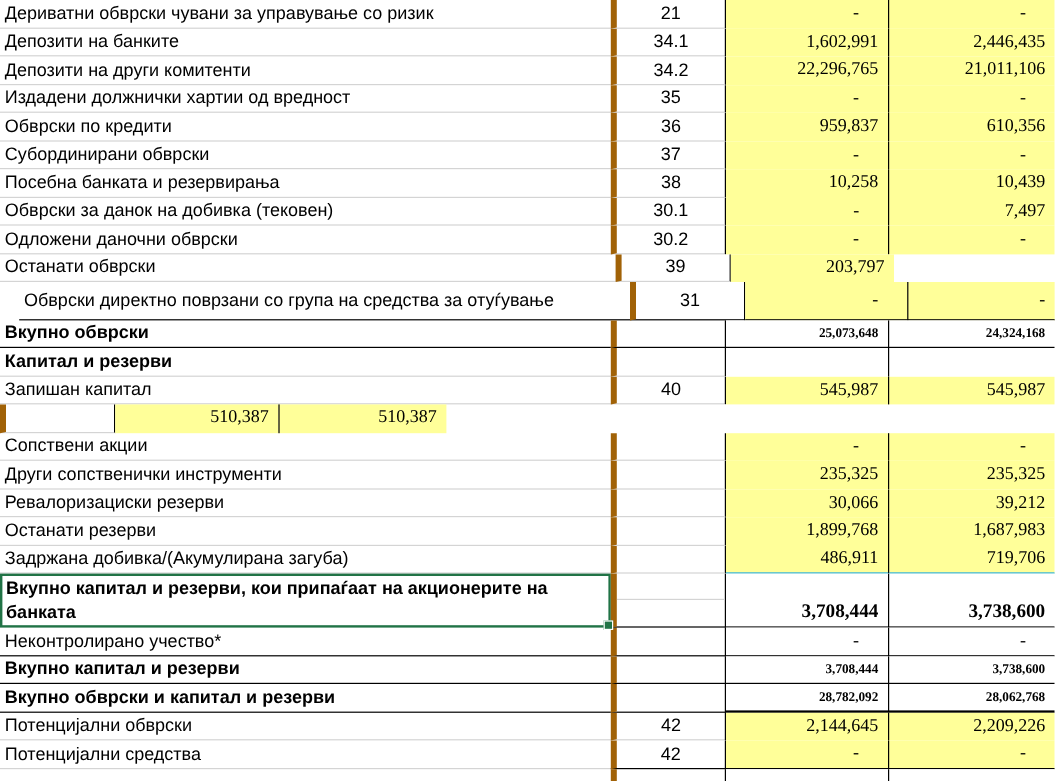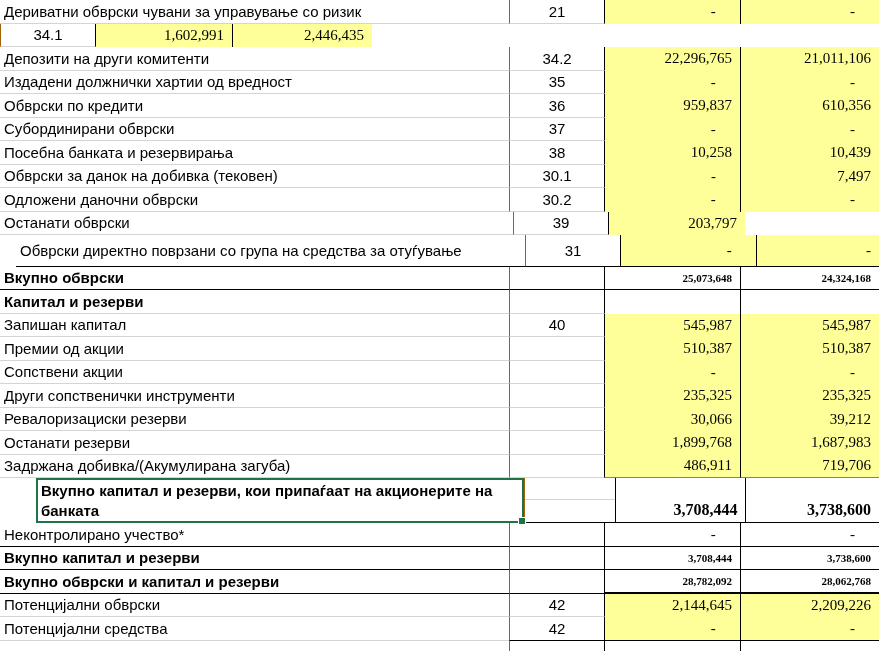--- a/index.html
+++ b/index.html
@@ -14,21 +14,21 @@
   }
   .tr{display:flex;width:879px;height:23.5px;}
   .tr.tall{height:31.5px;padding-left:16px;}
   .tr.grand{height:45px;}
   .tr.partial{height:10px;}
   .td{
     box-sizing:border-box;display:flex;align-items:center;
     overflow:hidden;white-space:nowrap;
   }
   .l{width:513px;padding-left:4px;border-bottom:1px solid var(--grid);}
-  .n{width:96px;justify-content:center;border-left:1px solid #a16207;border-right:1px solid #000;border-bottom:1px solid var(--grid);}
+  .n{width:96px;justify-content:center;border-left:5px solid #a16207;border-right:1px solid #000;border-bottom:1px solid var(--grid);}
   .v{width:136px;justify-content:flex-end;padding-right:8px;background:var(--yellow);
      font-family:"Liberation Serif",serif;font-size:15px;}
   .v2{width:140px;border-left:1px solid #000;}
   .v.dash{padding-right:24px;}
 
   
   .tr.bbk .l,.tr.bbk .n,.tr.bbk .v{border-bottom:1px solid #000;}
   
   .tr.vbk .v{border-bottom:1px solid #0ea5e9;}
   
@@ -39,21 +39,21 @@
   .tr.section .l{font-weight:700;}
   .tr.section .v{background:#fff;}
   
   .tr.whitev .v{background:#fff;}
   
   .tr.last .n,.tr.last .v{border-bottom:1px solid #000;}
 
   
   .tr.grand .l{
     font-weight:700;white-space:normal;overflow:visible;position:relative;
-    border:2px solid var(--sel);padding-left:3px;line-height:20px;margin-left:36px;
+    border:2px solid var(--sel);padding-left:3px;line-height:20px;
   }
   .tr.grand .l .sel-text{display:block;}
   .tr.grand .n{position:relative;border-bottom:1px solid #000;}
   .tr.grand .n::after{
     content:"";position:absolute;left:0;right:0;top:21px;height:1px;background:var(--grid);
   }
   .tr.grand .v{
     background:#fff;font-weight:700;font-size:16px;
     align-items:flex-end;padding-bottom:3px;border-bottom:1px solid #000;
   }
@@ -68,20 +68,21 @@
 <div class="sheet">
 
   <div class="tr">
     <div class="td l">Дериватни обврски чувани за управување со ризик</div>
     <div class="td n">21</div>
     <div class="td v dash">-</div>
     <div class="td v v2 dash">-</div>
   </div>
 
   <div class="tr">
+    <div class="td l">Депозити на банките</div>
     <div class="td n">34.1</div>
     <div class="td v">1,602,991</div>
     <div class="td v v2">2,446,435</div>
   </div>
 
   <div class="tr">
     <div class="td l">Депозити на други комитенти</div>
     <div class="td n">34.2</div>
     <div class="td v">22,296,765</div>
     <div class="td v v2">21,011,106</div>
@@ -157,21 +158,20 @@
   </div>
 
   <div class="tr">
     <div class="td l">Запишан капитал</div>
     <div class="td n">40</div>
     <div class="td v">545,987</div>
     <div class="td v v2">545,987</div>
   </div>
 
   <div class="tr">
-    <div class="td l">Премии од акции</div>
     <div class="td n"></div>
     <div class="td v">510,387</div>
     <div class="td v v2">510,387</div>
   </div>
 
   <div class="tr">
     <div class="td l">Сопствени акции</div>
     <div class="td n"></div>
     <div class="td v dash">-</div>
     <div class="td v v2 dash">-</div>

